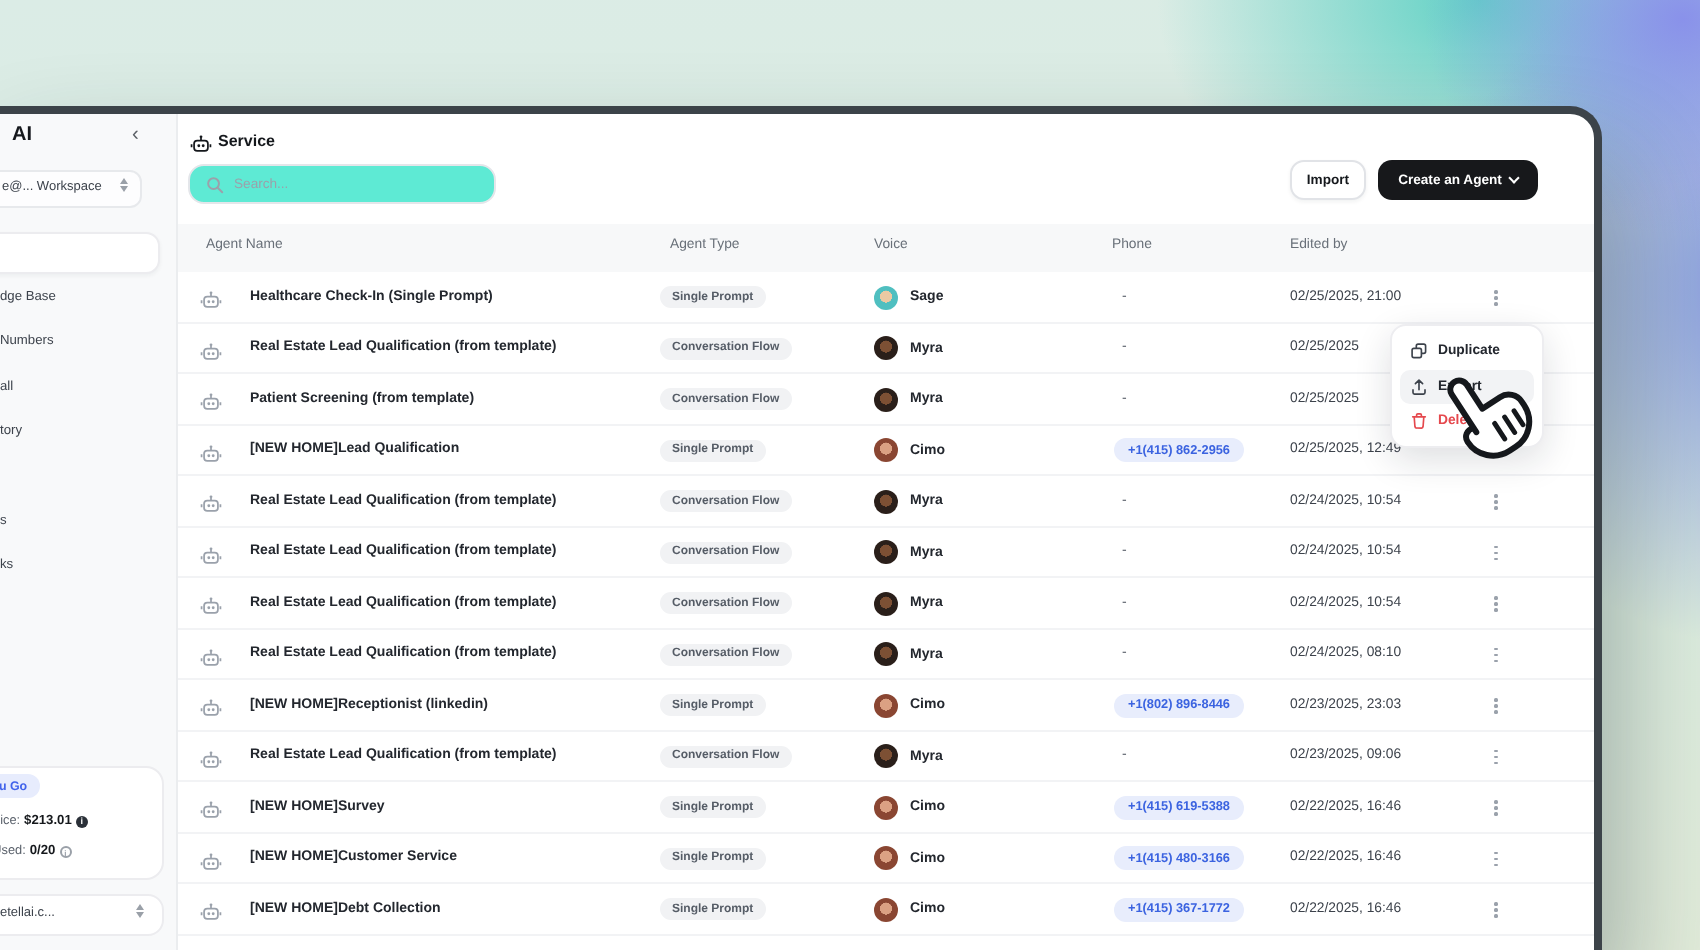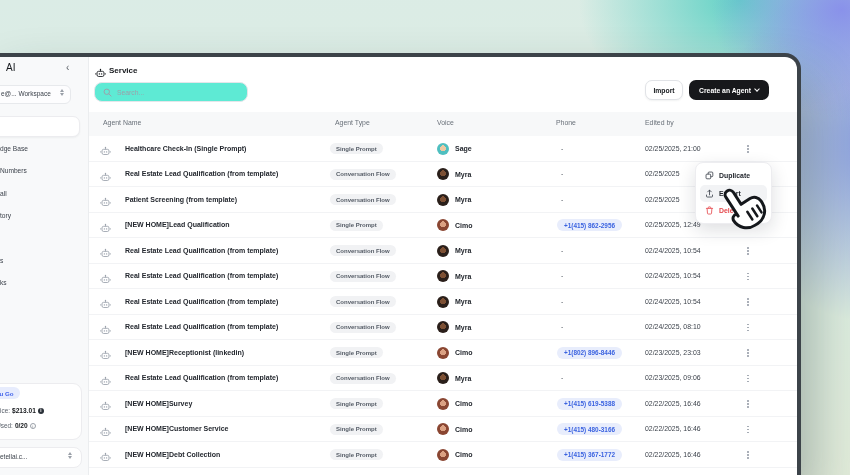--- a/index.html
+++ b/index.html
@@ -14,21 +14,21 @@
       linear-gradient(175deg, #dbece6 0%, #dcecde 70%, #e2ecda 100%);
   }
   .window {
     position:absolute; left:-12px; top:57px; width:809px; height:430px;
     background:#ffffff; border-radius:12px;
     box-shadow:0 0 0 4px #3c4349, 16px 22px 50px rgba(25,45,55,.30);
   }
   
   .sidebar { position:absolute; left:0; top:0; bottom:0; width:101px;
     background:#f8f9fa; border-right:1px solid #ebedef; border-radius:12px 0 0 12px; }
-  .logo { position:absolute; left:18px; top:5px; font-size:10px; font-weight:normal; color:#15181c; }
+  .logo { position:absolute; left:18px; top:5px; font-size:10px; font-weight:bold; color:#15181c; }
   .collapse { position:absolute; left:78px; top:5px; font-size:10px; color:#5b6066; }
   .ws-box { position:absolute; left:-30px; top:28px; width:113px; height:19px;
     background:#fdfdfe; border:1px solid #e7e9ec; border-radius:6px; }
   .ws-label { position:absolute; left:13px; top:33px; font-size:6.5px; color:#3c424b; white-space:nowrap; }
   .sorter { position:absolute; left:72px; top:32px; display:flex; flex-direction:column; gap:1px; }
   .tri-up { width:0; height:0; border-left:2.5px solid transparent; border-right:2.5px solid transparent; border-bottom:3.5px solid #9aa0a8; }
   .tri-dn { width:0; height:0; border-left:2.5px solid transparent; border-right:2.5px solid transparent; border-top:3.5px solid #9aa0a8; }
   .active-nav { position:absolute; left:-30px; top:59px; width:122px; height:21px;
     background:#ffffff; border:1px solid #ececef; border-radius:7px; box-shadow:0 1px 2px rgba(20,30,40,.05); }
   .nav-frag { position:absolute; left:12px; font-size:6.6px; color:#3c424b; white-space:nowrap; }

